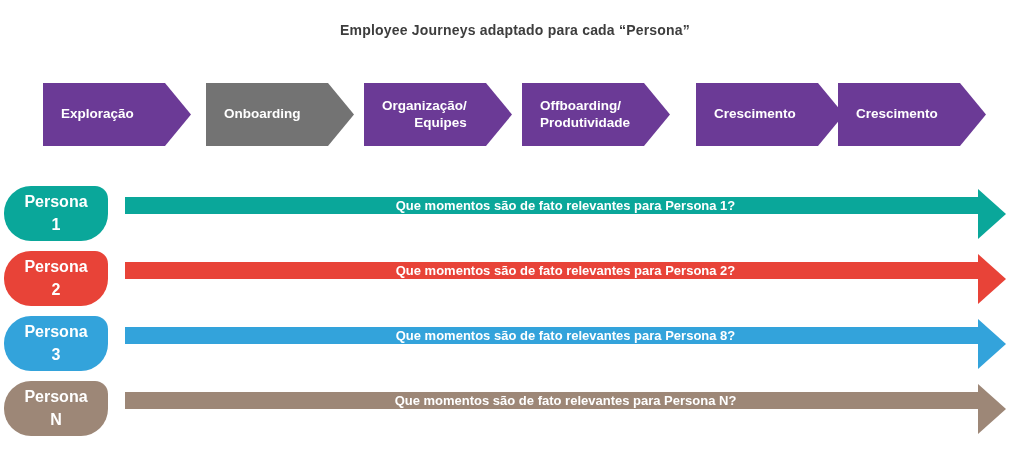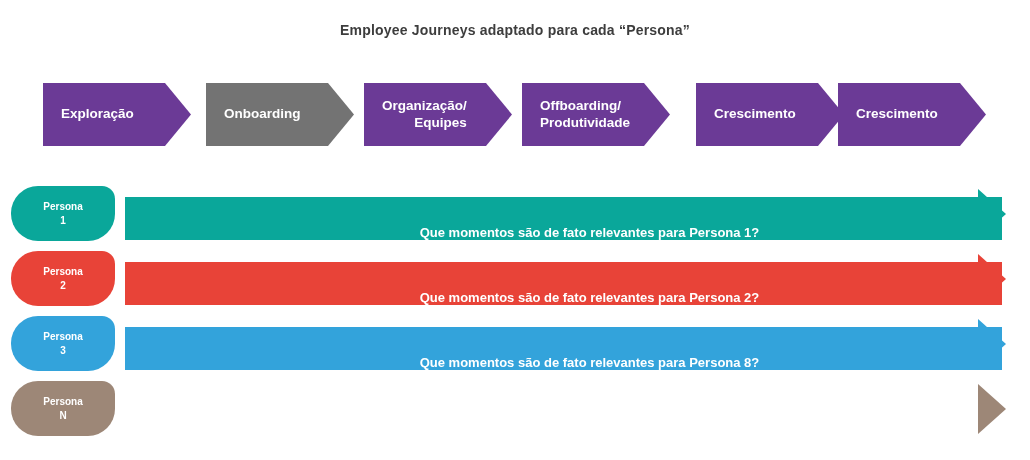--- a/index.html
+++ b/index.html
@@ -19,29 +19,29 @@
     color:#ffffff;font-size:13.5px;font-weight:600;line-height:1.25;
     padding-left:18px;padding-right:30px;box-sizing:border-box;
     white-space:pre-line;
   }
   .chev:nth-of-type(1){left:48px;}
   .c1{left:43px;} .c2{left:206px;} .c3{left:364px;} .c4{left:522px;} .c5{left:696px;} .c6{left:838px;}
   
   .row{position:absolute;left:0;width:1030px;height:55px;}
   .r1{top:186px;} .r2{top:251px;} .r3{top:316px;} .r4{top:381px;}
   .plabel{
-    position:absolute;left:11px;top:0;width:104px;height:55px;
+    position:absolute;left:4px;top:0;width:104px;height:55px;
     border-radius:27px 13px 27px 27px;
     display:flex;align-items:center;justify-content:center;text-align:center;
-    color:#ffffff;font-size:10px;font-weight:600;line-height:1.4;
+    color:#ffffff;font-size:16px;font-weight:600;line-height:1.4;
     white-space:pre-line;
   }
   .bar{
-    position:absolute;left:125px;top:11px;width:853px;height:43px;
-    display:flex;align-items:flex-end;justify-content:center;padding-left:24px;
+    position:absolute;left:125px;top:11px;width:853px;height:17px;
+    display:flex;align-items:center;justify-content:center;
   }
   .q{
     color:#ffffff;font-size:13px;font-weight:600;
     position:relative;left:14px;white-space:nowrap;
   }
   .head{
     position:absolute;left:978px;top:3px;width:0;height:0;
     border-top:25px solid transparent;border-bottom:25px solid transparent;
     border-left:28px solid #000;
   }
@@ -83,14 +83,17 @@
 3</div>
   <div class="bar" style="background: rgb(51, 163, 219);">
     <span class="q">Que momentos são de fato relevantes para Persona 8?</span>
   </div>
   <div class="head" style="border-left-color: rgb(51, 163, 219);"></div>
 </div>
 
 <div class="row r4">
   <div class="plabel" style="background: rgb(157, 135, 119);">Persona
 N</div>
+  <div class="bar" style="background: rgb(157, 135, 119);">
+    <span class="q">Que momentos são de fato relevantes para Persona N?</span>
+  </div>
   <div class="head" style="border-left-color: rgb(157, 135, 119);"></div>
 </div>
 
 </body></html>

